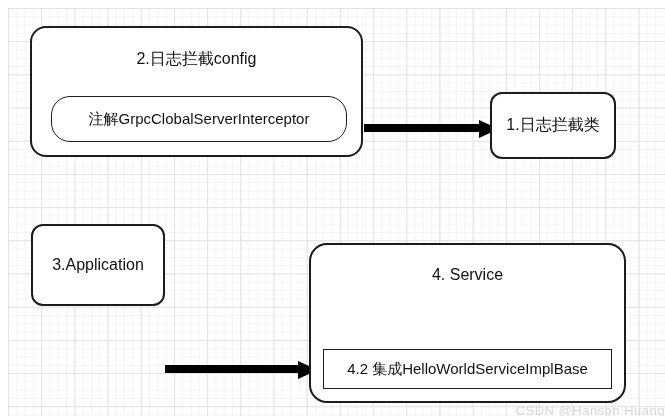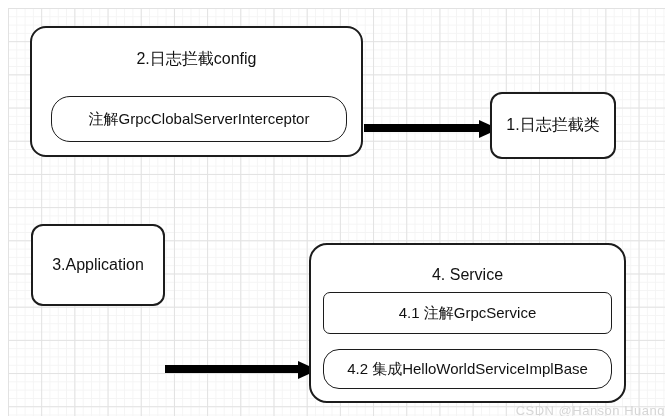--- a/index.html
+++ b/index.html
@@ -53,21 +53,21 @@
   
   .config-group   { left: 22px;  top: 18px;  width: 333px; height: 131px; border-radius: 16px; }
   .config-group .group-title { top: 17px; }
   .interceptor-annotation   { left: 19px;  top: 68px;  width: 296px; height: 46px; }
   .interceptor-class-node   { left: 482px; top: 84px;  width: 126px; height: 67px; border-radius: 12px; }
   .application-node         { left: 23px;  top: 216px; width: 134px; height: 82px; border-radius: 12px; }
   .controller-node          { left: 23px;  top: 327px; width: 134px; height: 65px; border-radius: 12px; }
   .service-group            { left: 301px; top: 235px; width: 317px; height: 160px; border-radius: 18px; }
   .service-group .group-title { top: 17px; }
   .service-annotation       { left: 12px;  top: 47px;  width: 289px; height: 42px; border-radius: 7px; }
-  .service-impl             { left: 12px;  top: 104px; width: 289px; height: 40px; border-radius: 16px; }
+  .service-impl             { left: 12px;  top: 104px; width: 289px; height: 40px; border-radius: 0; }
   
   .edge-line {
     position: absolute;
     height: 2px;
     background: #000000;
   }
   .edge-head {
     position: absolute;
     width: 0; height: 0;
     border-top: 5px solid transparent;
@@ -104,19 +104,18 @@
   <div class="node interceptor-class-node">1.日志拦截类</div>
 
   <div class="node application-node">3.Application</div>
 
 
   <div class="edge-line edge2-line"></div>
   <div class="edge-head edge2-head"></div>
 
   <div class="node group service-group">
     <div class="group-title">4. Service</div>
-    <div class="subnode service-annotation">4.1 注解GrpcService</div>
     <div class="subnode service-impl">4.2 集成HelloWorldServiceImplBase</div>
   </div>
 
   <div class="watermark">CSDN @Hanson Huang</div>
 
 </div>
 
 </body></html>

